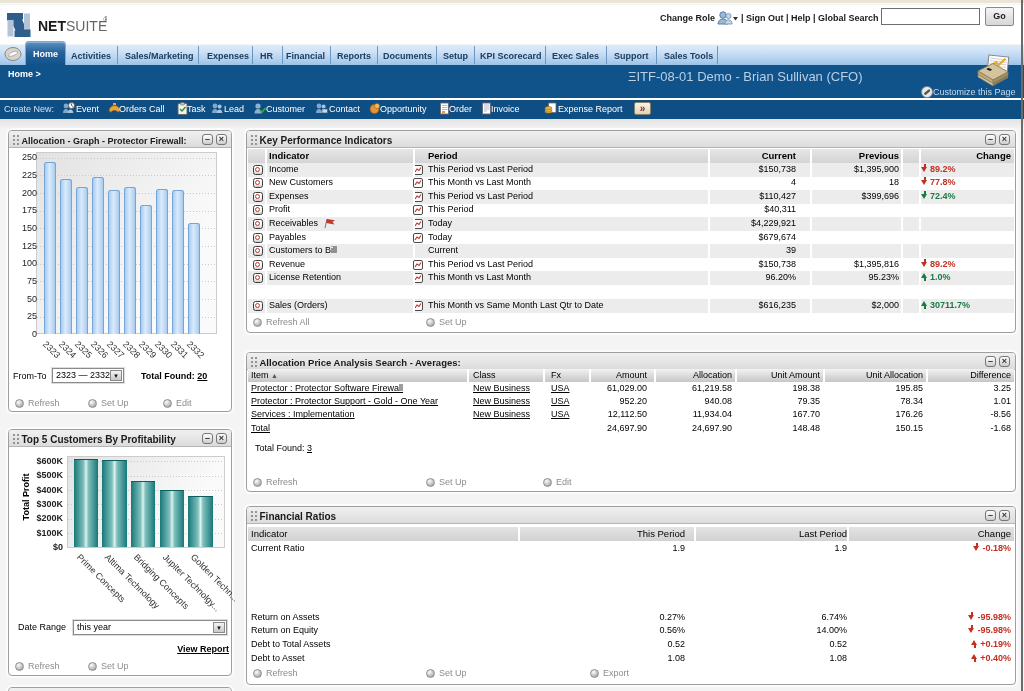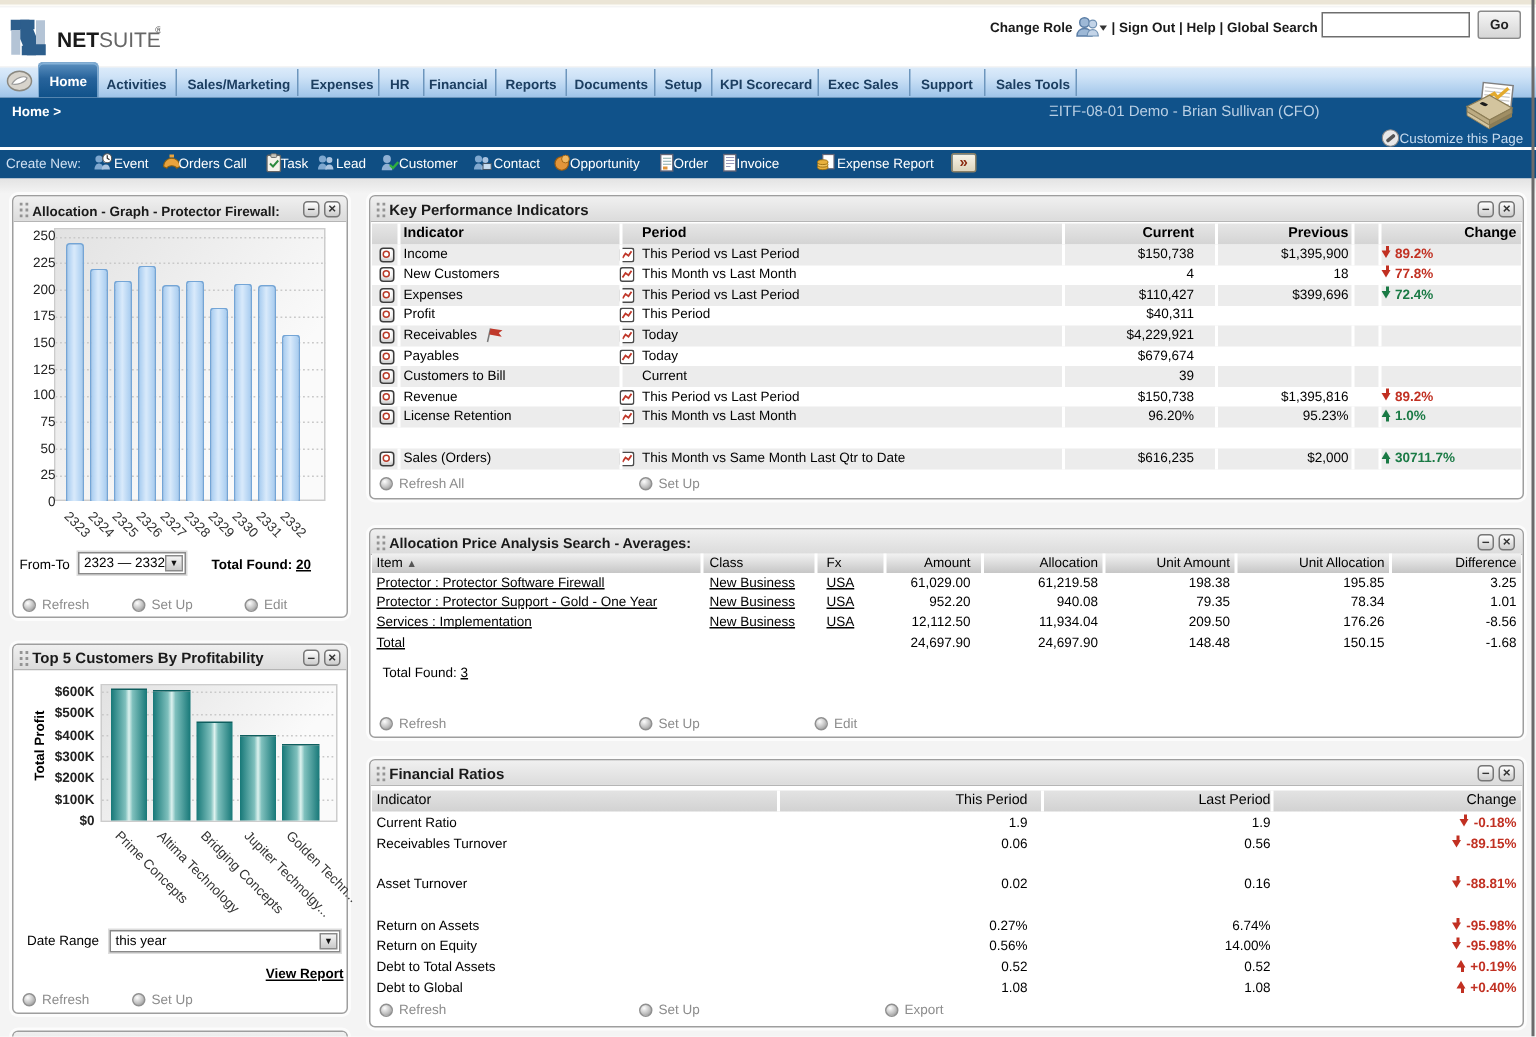--- a/index.html
+++ b/index.html
@@ -87,21 +87,21 @@
     <div class="abs" style="left:656px;top:46px;width:1px;height:18px;background:#6d96bd"></div>
     <div class="abs" style="left:717px;top:46px;width:1px;height:18px;background:#6d96bd"></div>
     <svg class="abs" style="left:4px;top:46px" width="18" height="16" viewBox="0 0 18 16">
 <ellipse cx="9" cy="8" rx="8" ry="6.5" fill="#d8d4cc" stroke="#8a8880" stroke-width="1"></ellipse>
 <path d="M4 10c2-4 8-6 10-4-1 3-7 5-10 4z" fill="#fff" stroke="#999" stroke-width="0.8"></path>
 </svg>
     <div class="abs" style="left:25px;top:41px;width:41px;height:24px;background:linear-gradient(#5c90bf,#27639b 45%,#10528a);border:1px solid #7ea9cf;border-bottom:none;border-radius:4px 4px 0 0;box-shadow:inset 0 1px 0 #86b2d8"></div>
 <div class="abs" style="left:25px;top:49px;width:41px;text-align:center;color:#fff;font-weight:bold;font-size:9px">Home</div>
 <div class="abs" style="left:0;top:65px;width:1024px;height:33px;background:#10528a"></div>
 <div class="abs" style="left:8px;top:69px;color:#fff;font-size:9px;font-weight:bold">Home &gt;</div>
-<div class="abs" style="left:600px;top:69px;width:379px;text-align:center;color:#b9cfe4;font-size:10px">ΞITF-08-01 Demo - Brian Sullivan (CFO)</div>
+<div class="abs" style="left:628px;top:69px;width:379px;text-align:left;color:#b9cfe4;font-size:13px">ΞITF-08-01 Demo - Brian Sullivan (CFO)</div>
 <div class="abs" style="left:0;top:98px;width:1024px;height:2px;background:#fff"></div>
 <div class="abs" style="left:0;top:100px;width:1024px;height:19px;background:#0f4e83"></div>
 
 <svg class="abs" style="left:921px;top:86px" width="12" height="12" viewBox="0 0 12 12">
 <circle cx="6" cy="6" r="5.5" fill="#e8e8e8" stroke="#888" stroke-width="0.8"></circle>
 <rect x="2.5" y="5" width="7" height="2.4" rx="1" transform="rotate(-40 6 6)" fill="#555"></rect>
 </svg>
 <div class="abs" style="left:933px;top:87px;color:#c6daee;font-size:9px">Customize this Page</div>
 
 <svg class="abs" style="left:974px;top:54px" width="40" height="34" viewBox="0 0 40 34">
@@ -540,21 +540,21 @@
         <div class="cell r" style="left:490px;width:82px">79.35</div>
         <div class="cell r" style="left:580px;width:95px">78.34</div>
         <div class="cell r" style="left:680px;width:83px">1.01</div>
       </div>
       <div class="row" style="top:55.4px">
         <div class="cell" style="left:3px"><a class="k">Services : Implementation</a></div>
         <div class="cell" style="left:225px"><a class="k">New Business</a></div>
         <div class="cell" style="left:303px"><a class="k">USA</a></div>
         <div class="cell r" style="left:300px;width:99px">12,112.50</div>
         <div class="cell r" style="left:400px;width:84px">11,934.04</div>
-        <div class="cell r" style="left:490px;width:82px">209.50</div>
+        <div class="cell r" style="left:490px;width:82px">167.70</div>
         <div class="cell r" style="left:580px;width:95px">176.26</div>
         <div class="cell r" style="left:680px;width:83px">-8.56</div>
       </div>
       <div class="row" style="top:68.6px">
         <div class="cell" style="left:3px"><a class="k">Total</a></div>
         <div class="cell" style="left:225px"></div>
         <div class="cell" style="left:303px"></div>
         <div class="cell r" style="left:300px;width:99px">24,697.90</div>
         <div class="cell r" style="left:400px;width:84px">24,697.90</div>
         <div class="cell r" style="left:490px;width:82px">148.48</div>
@@ -581,52 +581,40 @@
         <div class="sep" style="left:270px"></div>
         <div class="sep" style="left:446px"></div>
         <div class="sep" style="left:599px"></div>
       </div>
       <div class="row" style="top:35.0px">
         <div class="cell" style="left:3px">Current Ratio</div>
         <div class="cell r" style="left:290px;width:147px">1.9</div>
         <div class="cell r" style="left:450px;width:149px">1.9</div>
         <div class="cell r" style="left:660px;width:103px"><span class="dn"><i class="arr d red"></i>-0.18%</span></div>
       </div>
-      <div class="row" style="top:48.7px">
-        <div class="cell" style="left:3px">Receivables Turnover</div>
-        <div class="cell r" style="left:290px;width:147px">0.06</div>
-        <div class="cell r" style="left:450px;width:149px">0.56</div>
-        <div class="cell r" style="left:660px;width:103px"><span class="dn"><i class="arr d red"></i>-89.15%</span></div>
-      </div>
-      <div class="row" style="top:76.1px">
-        <div class="cell" style="left:3px">Asset Turnover</div>
-        <div class="cell r" style="left:290px;width:147px">0.02</div>
-        <div class="cell r" style="left:450px;width:149px">0.16</div>
-        <div class="cell r" style="left:660px;width:103px"><span class="dn"><i class="arr d red"></i>-88.81%</span></div>
-      </div>
       <div class="row" style="top:103.5px">
         <div class="cell" style="left:3px">Return on Assets</div>
         <div class="cell r" style="left:290px;width:147px">0.27%</div>
         <div class="cell r" style="left:450px;width:149px">6.74%</div>
         <div class="cell r" style="left:660px;width:103px"><span class="dn"><i class="arr d red"></i>-95.98%</span></div>
       </div>
       <div class="row" style="top:117.2px">
         <div class="cell" style="left:3px">Return on Equity</div>
         <div class="cell r" style="left:290px;width:147px">0.56%</div>
         <div class="cell r" style="left:450px;width:149px">14.00%</div>
         <div class="cell r" style="left:660px;width:103px"><span class="dn"><i class="arr d red"></i>-95.98%</span></div>
       </div>
       <div class="row" style="top:130.9px">
         <div class="cell" style="left:3px">Debt to Total Assets</div>
         <div class="cell r" style="left:290px;width:147px">0.52</div>
         <div class="cell r" style="left:450px;width:149px">0.52</div>
         <div class="cell r" style="left:660px;width:103px"><span class="dn"><i class="arr u red"></i>+0.19%</span></div>
       </div>
       <div class="row" style="top:144.6px">
-        <div class="cell" style="left:3px">Debt to Global</div>
+        <div class="cell" style="left:3px">Debt to Asset</div>
         <div class="cell r" style="left:290px;width:147px">1.08</div>
         <div class="cell r" style="left:450px;width:149px">1.08</div>
         <div class="cell r" style="left:660px;width:103px"><span class="dn"><i class="arr u red"></i>+0.40%</span></div>
       </div>
       <div class="gbtn" style="left:6px;top:161px"><span class="ic"></span>Refresh</div>
       <div class="gbtn" style="left:179px;top:161px"><span class="ic"></span>Set Up</div>
       <div class="gbtn" style="left:343px;top:161px"><span class="ic"></span>Export</div>
     </div>
     <div class="abs" style="left:1021px;top:0;width:2px;height:691px;background:#6b6b6b"></div>
   </div>

